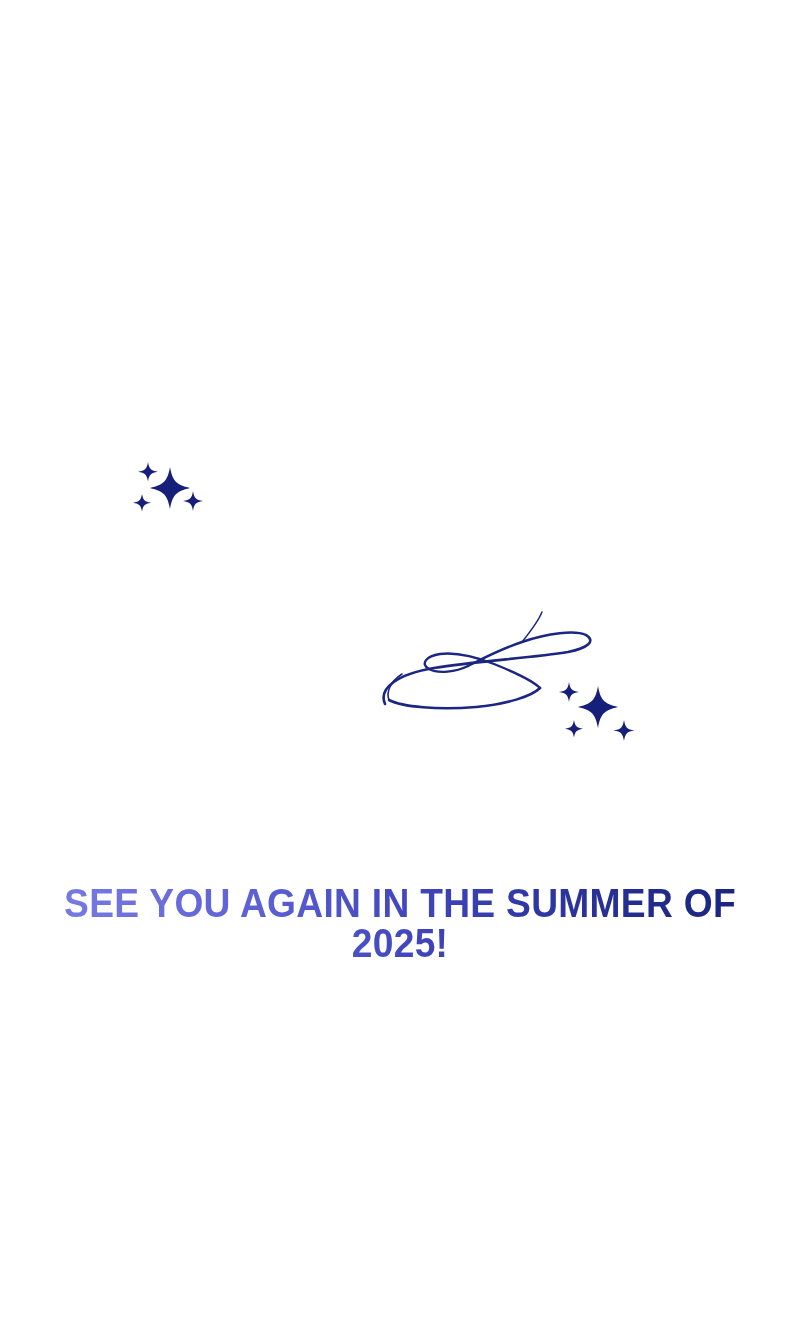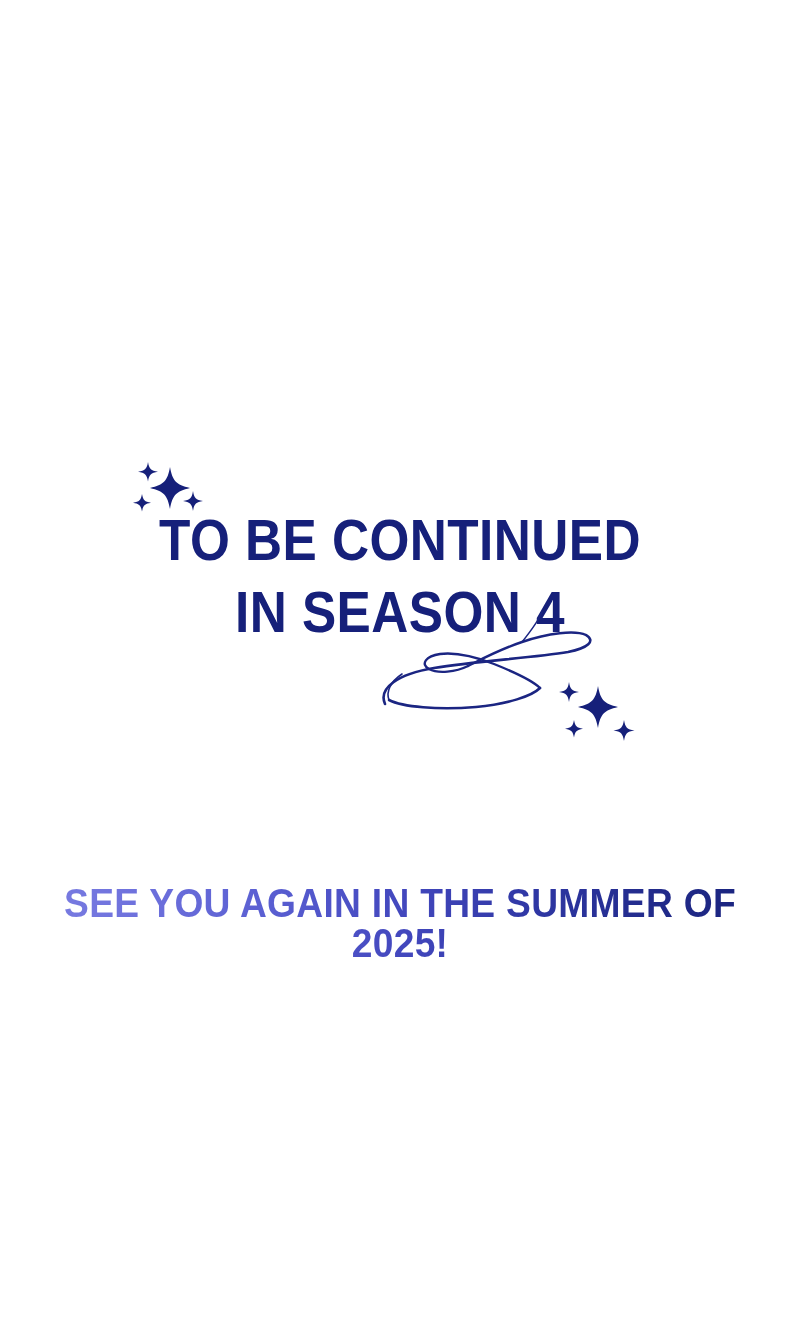--- a/index.html
+++ b/index.html
@@ -133,24 +133,20 @@
 
         <path d="M28 7 C29.2 14 30.8 15.6 38 16.8 C30.8 18 29.2 19.6 28 26.5 C26.8 19.6 25.2 18 18 16.8 C25.2 15.6 26.8 14 28 7 Z"></path>
 
         <path d="M22 39 C23.1 45.2 24.6 46.7 31 47.8 C24.6 48.9 23.1 50.4 22 56.6 C20.9 50.4 19.4 48.9 13 47.8 C19.4 46.7 20.9 45.2 22 39 Z"></path>
 
         <path d="M73 36 C74.2 43.2 75.8 44.8 83 46 C75.8 47.2 74.2 48.8 73 56 C71.8 48.8 70.2 47.2 63 46 C70.2 44.8 71.8 43.2 73 36 Z"></path>
       </g>
     </svg>
   </div>
 
-  <div class="announcement">
-    <div class="headline headline-line1">TO BE CONTINUED</div>
-    <div class="headline headline-line2">IN SEASON 4</div>
-  </div>
 
   <div class="flourish">
     <svg viewBox="0 0 232 106" width="232" height="106" aria-hidden="true">
       <g fill="none" stroke="#1b2582" stroke-linecap="round" stroke-linejoin="round">
 
         <path d="M13 96
                  C 6 80, 26 66, 62 60
                  C 104 53, 160 50, 196 44
                  C 216 40, 224 33, 214 27" stroke-width="2.6"></path>
 

